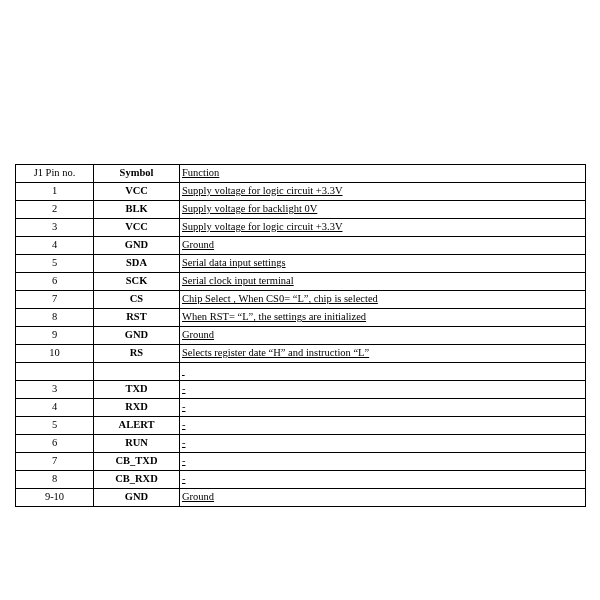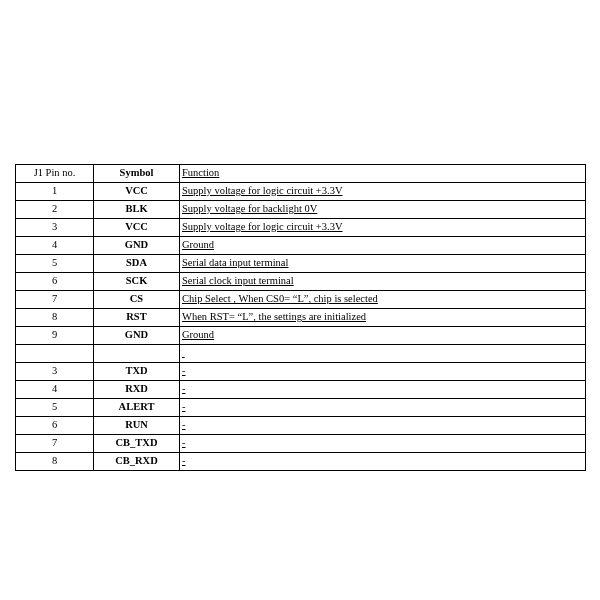--- a/index.html
+++ b/index.html
@@ -99,41 +99,46 @@
           <td class="c-fun">Supply voltage for logic circuit  +3.3V</td>
         </tr>
         <tr>
           <td class="c-pin">4</td>
           <td class="c-sym">GND</td>
           <td class="c-fun">Ground</td>
         </tr>
         <tr>
           <td class="c-pin">5</td>
           <td class="c-sym">SDA</td>
-          <td class="c-fun">Serial data input terminal</td>
+          <td class="c-fun">Serial data input settings</td>
         </tr>
         <tr>
           <td class="c-pin">6</td>
           <td class="c-sym">SCK</td>
           <td class="c-fun">Serial clock input terminal</td>
         </tr>
         <tr>
           <td class="c-pin">7</td>
           <td class="c-sym">CS</td>
           <td class="c-fun">Chip Select , When CS0= “L”, chip is selected</td>
         </tr>
         <tr>
           <td class="c-pin">8</td>
           <td class="c-sym">RST</td>
           <td class="c-fun">When RST= “L”, the settings are initialized</td>
         </tr>
         <tr>
           <td class="c-pin">9</td>
           <td class="c-sym">GND</td>
           <td class="c-fun">Ground</td>
+        </tr>
+        <tr>
+          <td class="c-pin">10</td>
+          <td class="c-sym">RS</td>
+          <td class="c-fun">Selects register date “H” and instruction “L”</td>
         </tr>
 
         <tr class="spacer">
           <td class="c-pin">&nbsp;</td>
           <td class="c-sym">&nbsp;</td>
           <td class="c-fun">&nbsp;</td>
         </tr>
 
 
         <tr>
@@ -159,16 +164,21 @@
         <tr>
           <td class="c-pin">7</td>
           <td class="c-sym">CB_TXD</td>
           <td class="c-fun">-</td>
         </tr>
         <tr>
           <td class="c-pin">8</td>
           <td class="c-sym">CB_RXD</td>
           <td class="c-fun">-</td>
         </tr>
+        <tr>
+          <td class="c-pin">9-10</td>
+          <td class="c-sym">GND</td>
+          <td class="c-fun">Ground</td>
+        </tr>
       </tbody>
     </table>
   </div>
 </div>
 
 </body></html>

